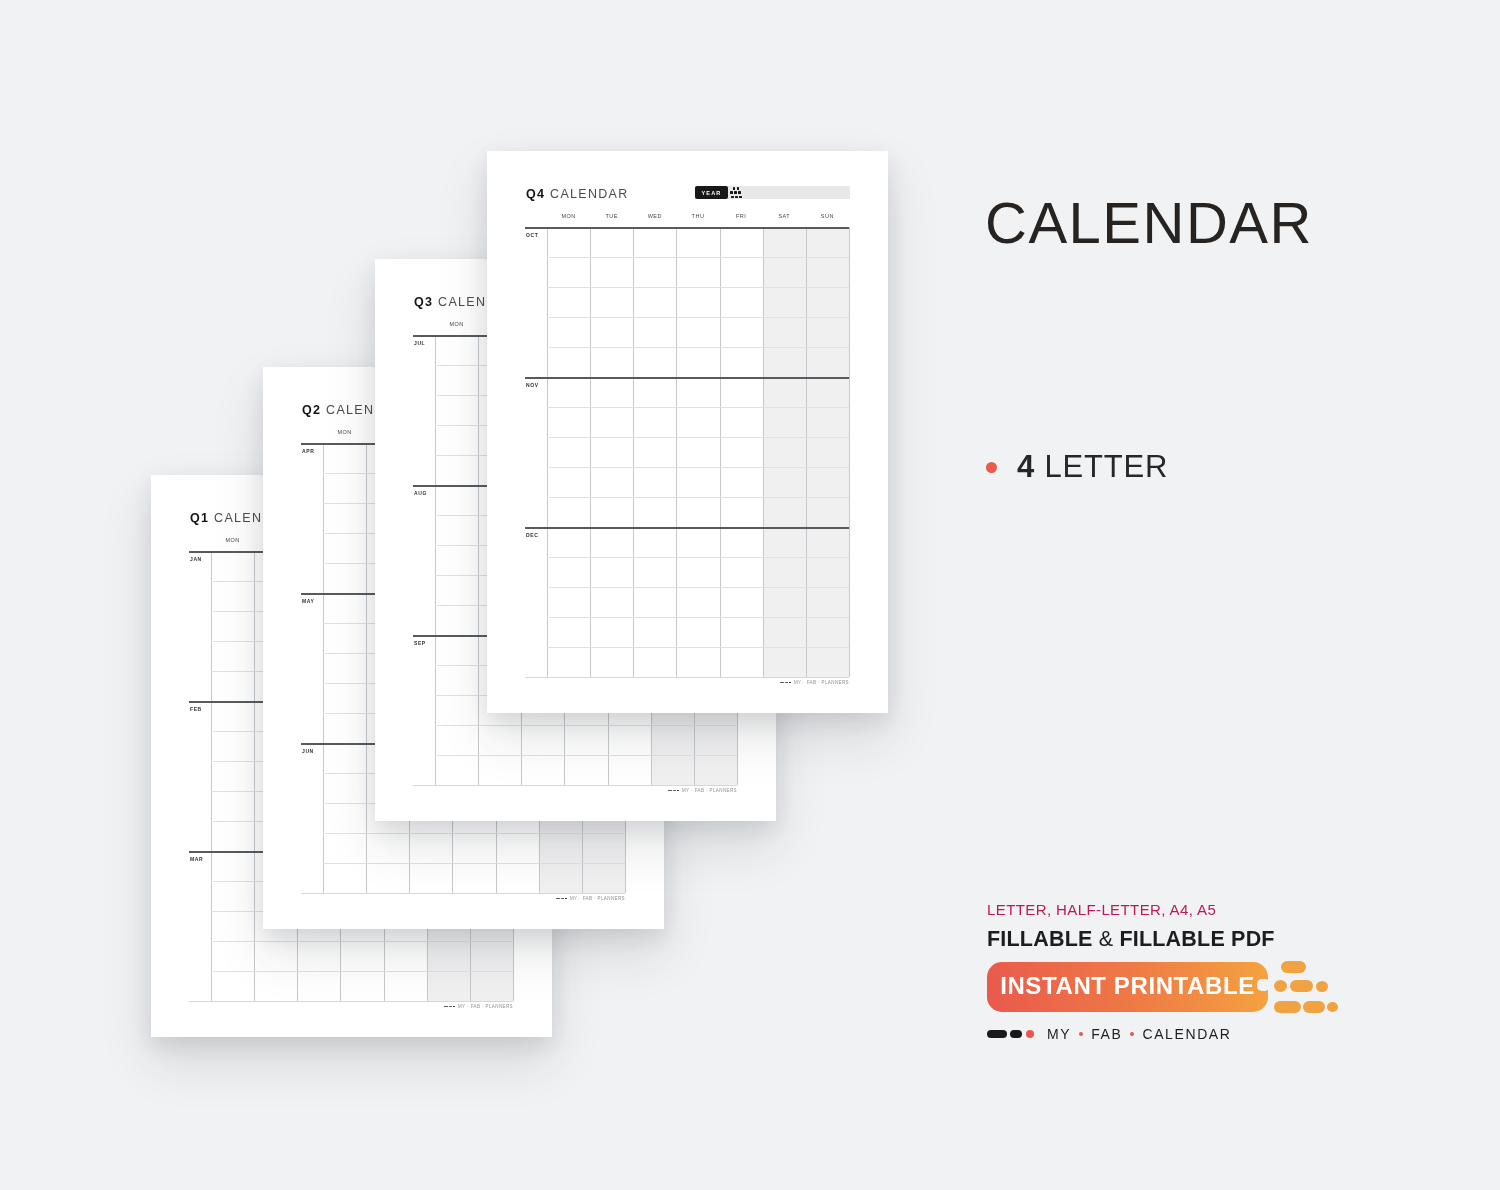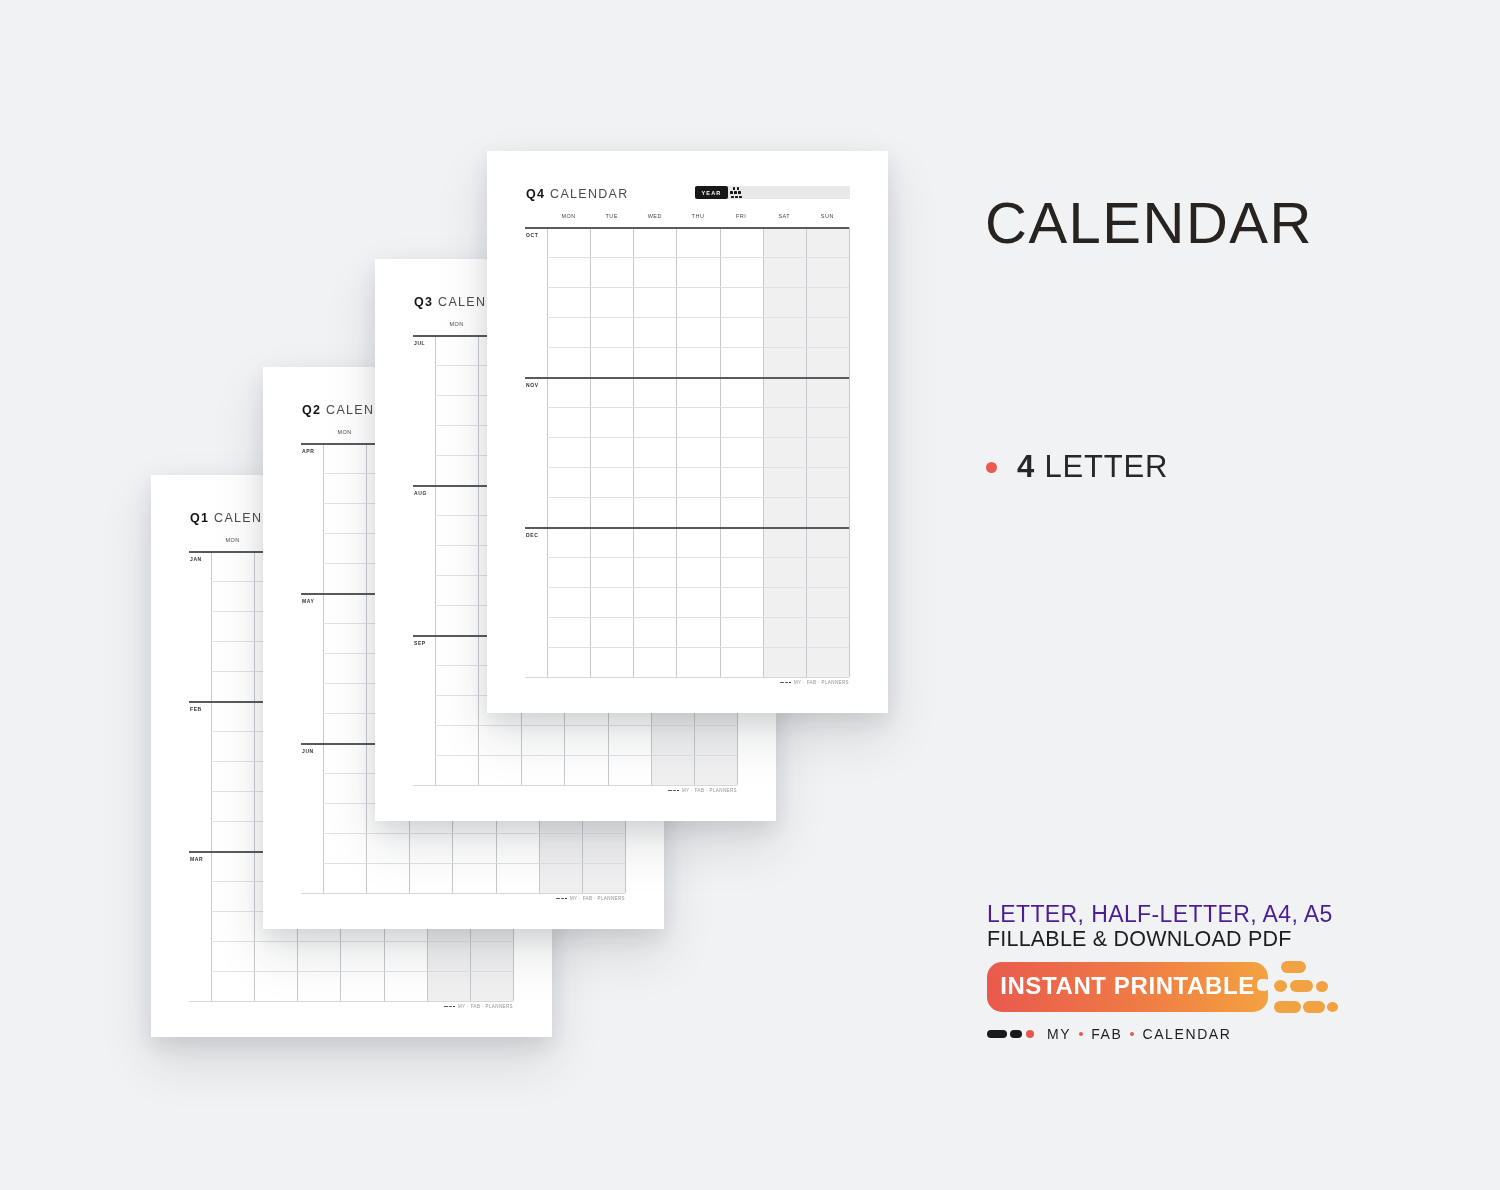--- a/index.html
+++ b/index.html
@@ -46,23 +46,23 @@
   .pf-sq { width:1.8px; height:1.8px; background:#3c3c40; margin-right:3px; }
   .pf-text { font-size:4.5px; letter-spacing:.4px; color:#8f8f94; white-space:nowrap; }
   
   .panel-title { position:absolute; left:985px; top:193px; font-size:58px; line-height:60px; color:#272320; }
   .pt-bold { font-weight:700; letter-spacing:0; display:block; }
   .pt-light { font-weight:400; letter-spacing:1.5px; display:block; }
   .pages-line { position:absolute; left:986px; top:449px; display:flex; align-items:center; }
   .bullet { width:11px; height:11px; border-radius:50%; background:#ea5a4f; margin-right:20px; }
   .pages-text { font-size:31px; letter-spacing:.8px; color:#272727; }
   .pages-text b { font-weight:700; }
-  .sizes-line { position:absolute; left:987px; top:901px; font-size:23px; letter-spacing:.4px; color:#4c1d95; }
+  .sizes-line { position:absolute; left:987px; top:901px; font-size:15px; letter-spacing:.4px; color:#be185d; }
   .format-line { position:absolute; left:987px; top:927px; font-size:21.5px; letter-spacing:.2px; color:#1d1d1d; }
-  .format-line b { font-weight:400; }
+  .format-line b { font-weight:700; }
   .format-line .amp { font-weight:400; }
   .download-btn {
     position:absolute; left:987px; top:962px; width:281px; height:50px; border:0; cursor:pointer;
     border-radius:15px; background:linear-gradient(83deg, #e9594d 0%, #ef7c45 55%, #f4a340 100%);
     color:#ffffff; font-family:"Liberation Sans", sans-serif; font-weight:700; font-size:24px; letter-spacing:.6px;
     display:flex; align-items:center; justify-content:center; padding-bottom:2px;
   }
   .dd { position:absolute; background:#f1a242; }
   .dd.pill { border-radius:6px; }
   .dd.dot { border-radius:50%; }
@@ -361,21 +361,21 @@
 </div>
 
 <div class="pages-line">
   <span class="bullet"></span>
   <span class="pages-text"><b>4</b> <span>LETTER</span></span>
 </div>
 
 <div class="sizes-line">LETTER, HALF-LETTER, A4, A5</div>
 
 <div class="format-line">
-  <b>FILLABLE</b><span class="amp"> </span><span class="amp">&amp;</span><span class="amp"> </span><b>DOWNLOAD PDF</b>
+  <b>FILLABLE</b><span class="amp"> </span><span class="amp">&amp;</span><span class="amp"> </span><b>FILLABLE PDF</b>
 </div>
 
 <button class="download-btn">INSTANT PRINTABLE</button>
 
 <div>
   <span class="notch" style="left:1257px; top:979px; width:13px; height:12px;"></span>
   <span class="dd pill" style="left:1281px; top:961px; width:25px; height:12px;"></span>
   <span class="dd dot" style="left:1274px; top:980px; width:13px; height:12px;"></span>
   <span class="dd pill" style="left:1290px; top:980px; width:23px; height:12px;"></span>
   <span class="dd dot" style="left:1316px; top:981px; width:12px; height:11px;"></span>

